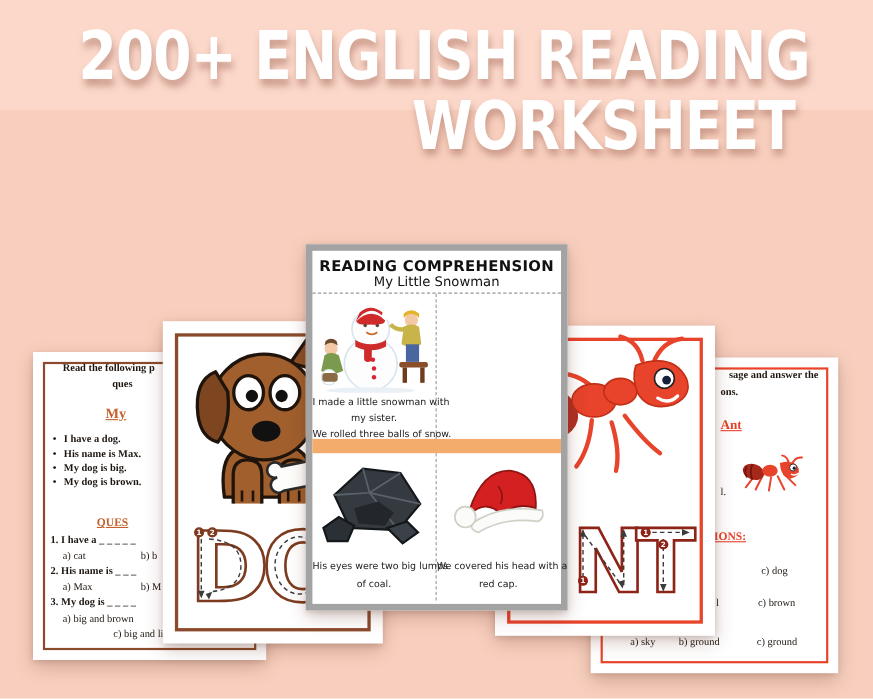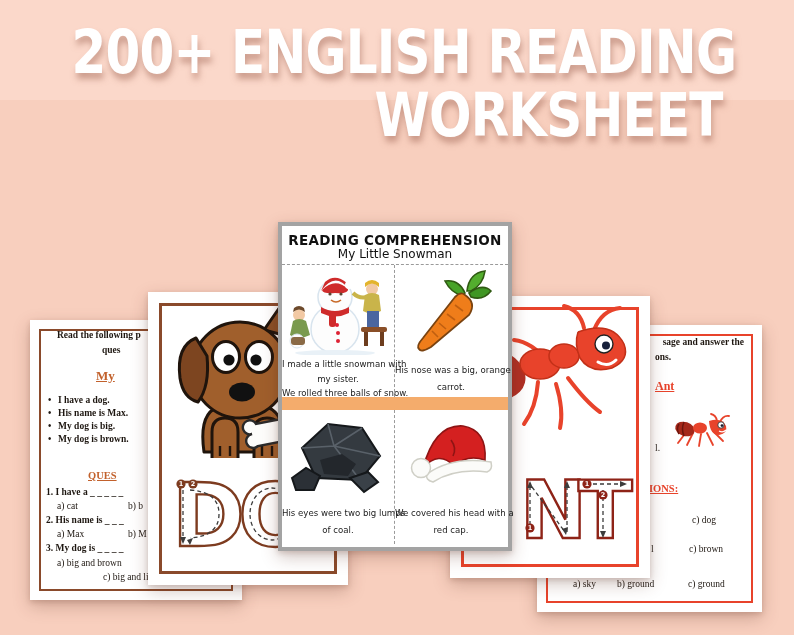--- a/index.html
+++ b/index.html
@@ -28,21 +28,21 @@
   .s1-frame{inset:9px;border:2.5px solid #8a4a2b;}
   .s1 .txt{font-size:9.5px;}
   .s1 .bullet{position:relative;padding-left:10px;line-height:13px;font-size:9.5px;}
   .s1 .bullet::before{content:"•";position:absolute;left:0;top:0;}
   .s1 .head{font-size:13px;color:#c2612c;}
   
   .s2-frame{inset:11px;border:3px solid #8a4a2b;}
   .s4-frame{inset:11px;border:3px solid #e8432b;}
   .trace-letter{font-family:"DejaVu Sans",sans-serif;font-weight:bold;}
   
-  .s3{border:4px solid #a3a3a3;}
+  .s3{border:6px solid #a3a3a3;}
   .s3 .card-title{font-family:"DejaVu Sans",sans-serif;font-weight:bold;font-size:13.5px;letter-spacing:.3px;color:#111;text-align:center;width:100%;}
   .s3 .card-sub{font-family:"DejaVu Sans",sans-serif;font-size:12px;color:#111;text-align:center;width:100%;}
   .s3 .hdash{border-top:1.2px dashed #9a9a9a;}
   .s3 .vdash{border-left:1.2px dashed #9a9a9a;}
   .s3 .cap{font-family:"DejaVu Sans",sans-serif;font-size:8.6px;color:#222;text-align:center;width:100%;line-height:15px;}
   .midbar{position:absolute;left:0;right:0;height:13px;background:#f4ac6c;}
   
   .s5-frame{inset:9px;border:2.5px solid #e8432b;}
   .s5 .txt{font-size:9.5px;}
   .s5 .head{font-size:12px;color:#e8432b;}
@@ -244,33 +244,20 @@
       <rect x="76" y="60" width="26" height="5" rx="2" fill="#8a4f28"></rect>
       <rect x="79" y="65" width="4" height="14" fill="#6d3d1e"></rect>
         <rect x="95" y="65" width="4" height="14" fill="#6d3d1e"></rect>
       <ellipse cx="50" cy="86" rx="40" ry="3" fill="#e9f1f7"></ellipse>
     </svg>
     <div class="abs cap" style="top:92px;">I made a little snowman with</div>
     <div class="abs cap" style="top:107px;">my sister.</div>
     <div class="abs cap" style="top:121px;">We rolled three balls of  snow.</div>
   </div>
 
-  <div class="abs" style="left:113px;top:39px;width:112px;height:132px;">
-    <svg class="abs" style="left:16px;top:4px;" width="82" height="84" viewBox="0 0 82 84">
-      <g stroke="#2f5a12" stroke-width="1.6">
-        <path d="M56,22 Q58,4 74,2 Q72,16 60,22 Z" fill="#53ae2e"></path>
-        <path d="M58,24 Q72,14 80,22 Q72,32 60,28 Z" fill="#3f9623"></path>
-        <path d="M54,24 Q48,10 34,12 Q40,24 52,27 Z" fill="#47a328"></path>
-      </g>
-      <path d="M54,26 Q66,34 58,46 L20,78 Q10,84 8,80 Q5,77 12,69 L44,28 Q50,22 54,26" fill="#ef7d1a" stroke="#7a4310" stroke-width="1.8"></path>
-      <path d="M44,36 l8,6 M36,45 l8,6 M28,54 l7,6 M21,62 l6,6" stroke="#c05f10" stroke-width="1.6"></path>
-    </svg>
-    <div class="abs cap" style="top:98px;">His nose was a big, orange</div>
-    <div class="abs cap" style="top:115px;">carrot.</div>
-  </div>
 
   <div class="abs" style="left:0;top:184px;width:112px;height:134px;">
     <svg class="abs" style="left:8px;top:6px;" width="96" height="82" viewBox="0 0 96 82">
       <polygon points="12,32 38,8 72,12 90,40 70,64 26,62" fill="#343a40" stroke="#15181b" stroke-width="2"></polygon>
       <path d="M38,8 L44,30 L12,32 M44,30 L70,64 M44,30 L72,12 M44,30 L90,40" stroke="#596169" stroke-width="1.6" fill="none"></path>
       <polygon points="30,44 52,38 66,48 58,60 34,58" fill="#23272c"></polygon>
       <polygon points="2,62 16,52 30,60 24,74 6,74" fill="#2b3036" stroke="#15181b" stroke-width="2"></polygon>
       <polygon points="60,62 78,56 88,66 74,76" fill="#3a4148" stroke="#15181b" stroke-width="2"></polygon>
     </svg>
     <div class="abs cap" style="top:96px;">His eyes were two big lumps</div>

